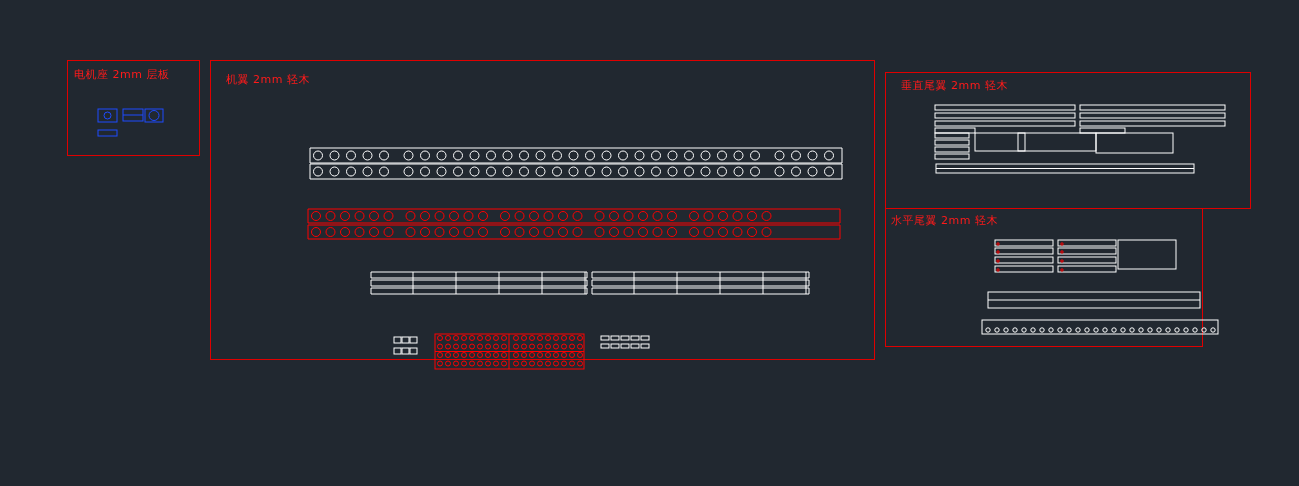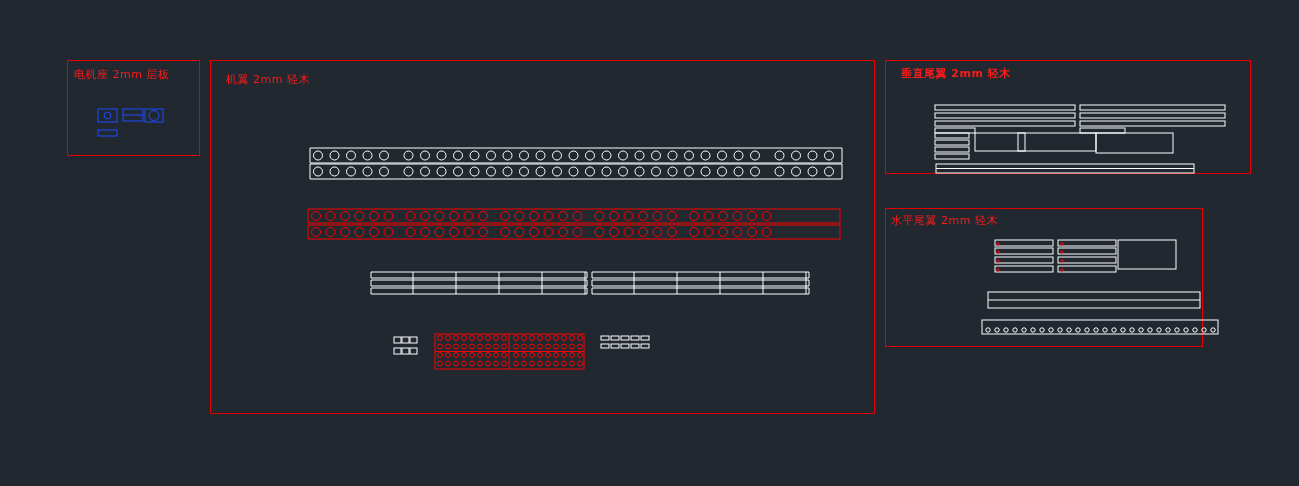--- a/index.html
+++ b/index.html
@@ -9,24 +9,24 @@
   .sheet-title{position:absolute;color:#ff1a1a;font-size:11px;white-space:nowrap;letter-spacing:0.5px;}
   svg.parts{position:absolute;left:0;top:0;overflow:visible;}
 </style>
 </head>
 <body>
 
 <div id="canvas">
     <div class="sheet" style="left: 67px; top: 60px; width: 133px; height: 96px; border-color: rgb(224, 0, 0);">
       <div class="sheet-title" style="color: rgb(255, 26, 26); left: 6px; top: 6px;">电机座 2mm 层板</div>
     </div>
-    <div class="sheet" style="left: 210px; top: 60px; width: 665px; height: 354px; border-color: rgb(224, 0, 0);">
+    <div class="sheet" style="left: 210px; top: 60px; width: 665px; height: 300px; border-color: rgb(224, 0, 0);">
       <div class="sheet-title" style="color: rgb(255, 26, 26); left: 15px; top: 11px;">机翼 2mm 轻木</div>
     </div>
-    <div class="sheet" style="left: 885px; top: 60px; width: 366px; height: 114px; border-color: rgb(224, 0, 0); font-weight: bold;">
+    <div class="sheet" style="left: 885px; top: 72px; width: 366px; height: 137px; border-color: rgb(224, 0, 0);">
       <div class="sheet-title" style="color: rgb(255, 26, 26); left: 15px; top: 5px;">垂直尾翼 2mm 轻木</div>
     </div>
     <div class="sheet" style="left: 885px; top: 208px; width: 318px; height: 139px; border-color: rgb(224, 0, 0);">
       <div class="sheet-title" style="color: rgb(255, 26, 26); left: 5px; top: 4px;">水平尾翼 2mm 轻木</div>
     </div>
     <svg class="parts" width="1299" height="486">
       <g fill="none" stroke-width="1" stroke="#1e4bff">
         <rect x="98" y="109" width="19" height="13"></rect>
         <circle cx="107.5" cy="115.5" r="3.5"></circle>
         <rect x="123" y="109" width="20" height="12"></rect>

